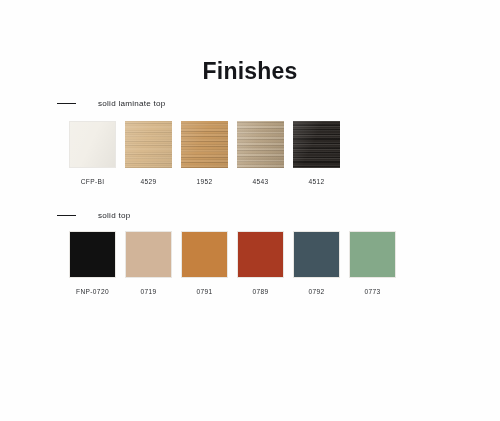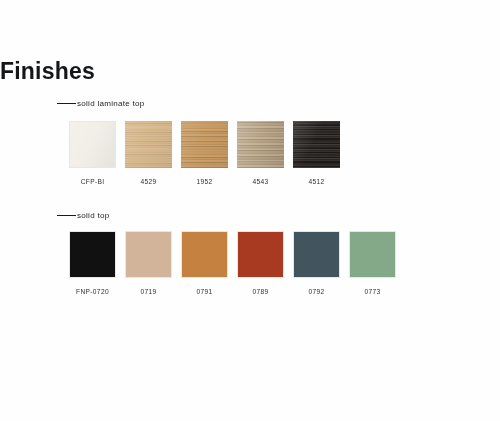--- a/index.html
+++ b/index.html
@@ -21,40 +21,41 @@
     inset: 0;
     background: #fefefe;
   }
 
   
   .page-title {
     position: absolute;
     top: 58px;
     left: 0;
     right: 0;
+    text-align: center;
     font-size: 23px;
     font-weight: 700;
     letter-spacing: 0.2px;
     color: #15161a;
     font-family: "Liberation Sans", sans-serif;
   }
 
   
   .section {
     position: absolute;
     left: 0;
     right: 0;
   }
   .section-solid { top: 96px; }
   .section-fenix { top: 208px; }
 
   .section-head {
     display: flex;
     align-items: center;
-    gap: 1px;
+    gap: 22px;
     padding-left: 57px;
     height: 14px;
   }
   .head-rule {
     width: 19px;
     height: 0;
     border-top: 1.6px solid #18191c;
     display: block;
     flex: 0 0 auto;
   }

